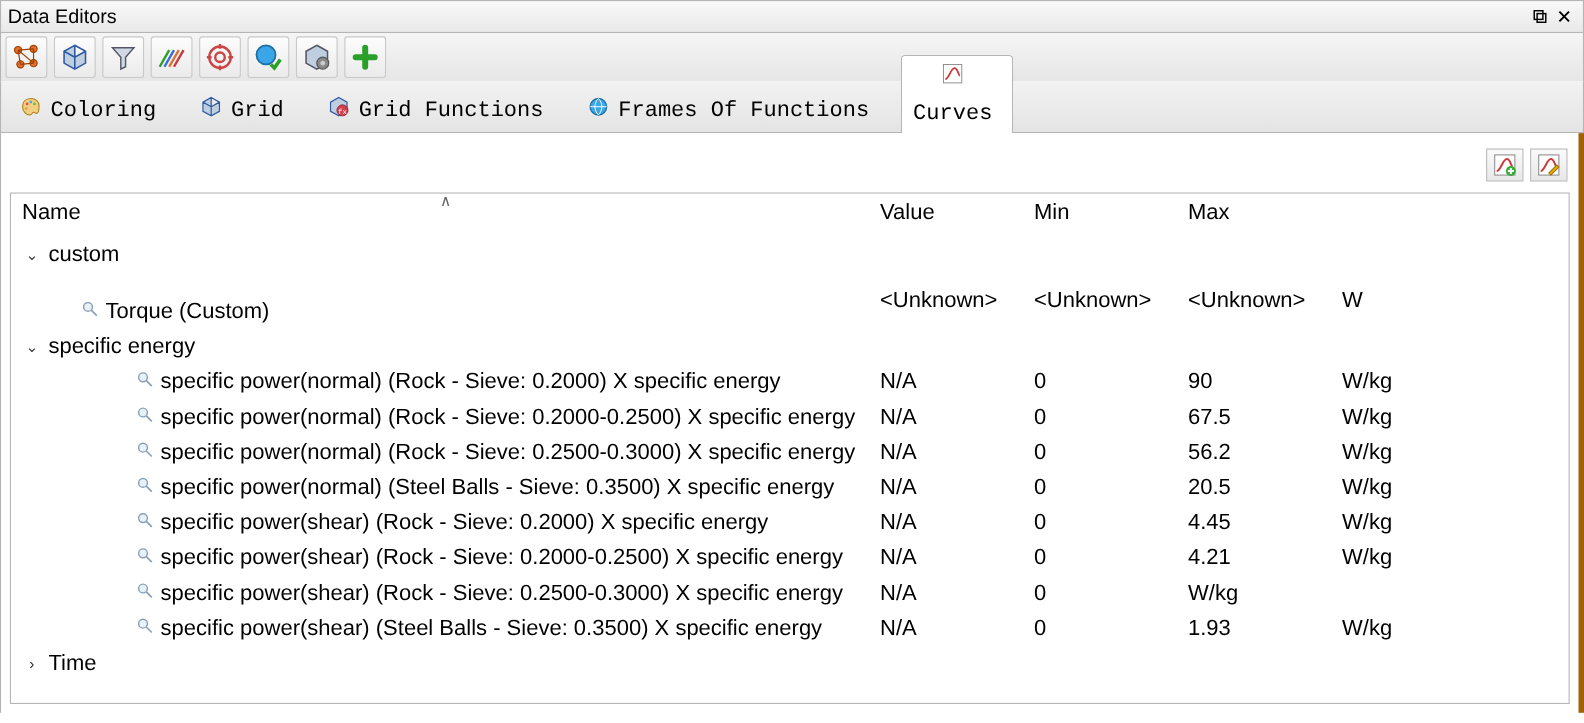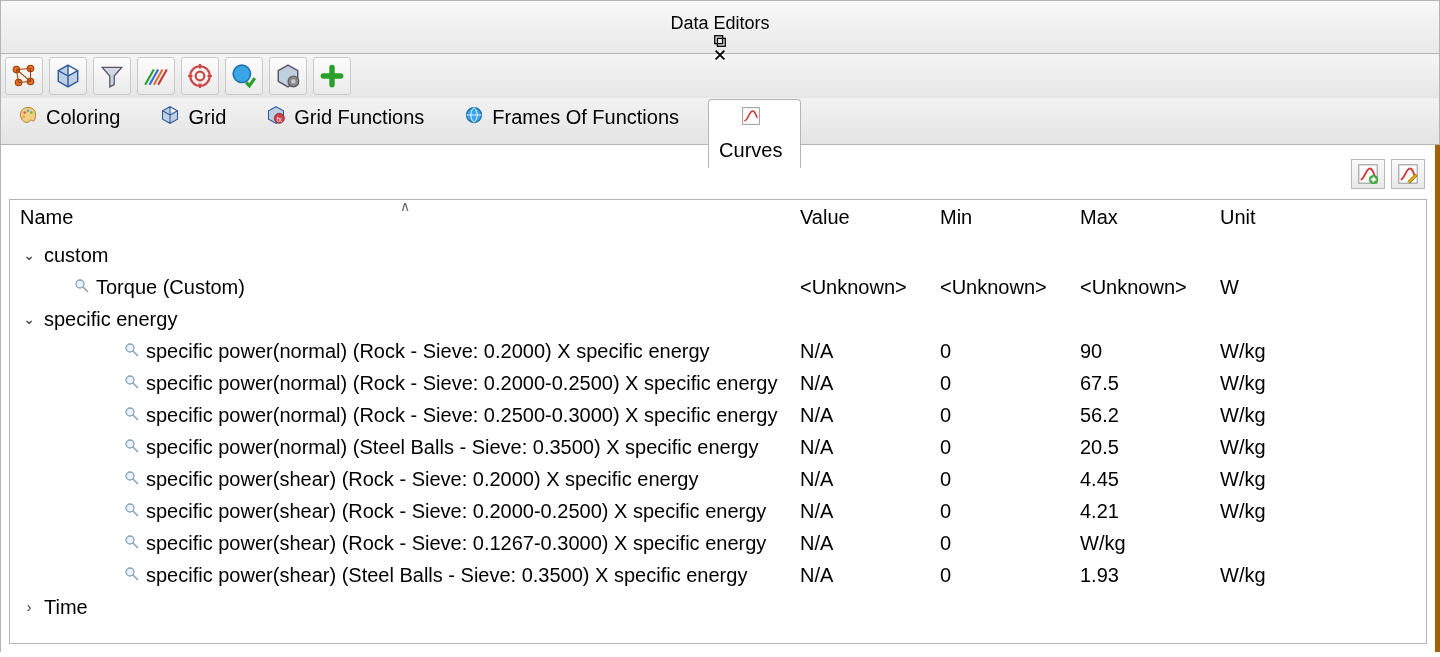--- a/index.html
+++ b/index.html
@@ -14,22 +14,21 @@
     overflow: hidden;
   }
 
   
   .title-bar {
     height: 28px;
     background: linear-gradient(to bottom,#f8f8f8,#e9e9e9);
     border: 1px solid #b5b5b5;
     display: flex;
     align-items: center;
-    padding: 12px 6px;
-    flex-direction: column;
+    padding: 0 6px;
   }
   .title-bar .title {
     flex: 1 1 auto;
     font-size: 18px;
   }
   .title-bar .win-btn {
     width: 22px;
     height: 20px;
     display: flex;
     align-items: center;
@@ -61,22 +60,23 @@
   }
   .toolbar .tool-btn svg { width: 26px; height: 26px; }
 
   
   .tabs-row {
     height: 46px;
     background: linear-gradient(to bottom,#f2f2f2,#e4e4e4);
     border: 1px solid #b5b5b5;
     border-top: none;
     display: flex;
-    align-items: flex-start;
+    align-items: flex-end;
     padding: 0 6px;
+    font-family: Liberation Mono, monospace;
   }
   .tab {
     display: flex;
     align-items: center;
     gap: 8px;
     padding: 6px 18px 6px 10px;
     font-size: 20px;
     cursor: pointer;
     border: 1px solid transparent;
     border-bottom: none;
@@ -137,21 +137,21 @@
     color: #666;
   }
   .tbody { padding: 4px 0 20px 0; }
   .trow {
     font-size: 20px;
     padding: 2px 10px;
     line-height: 28px;
   }
   .trow .name-cell { display:flex; align-items:center; gap:6px; }
   .indent-0 { padding-left: 0px; }
-  .indent-1 { padding-left: 30px; }
+  .indent-1 { padding-left: 30px; margin-top: 20px; }
   .indent-2 { padding-left: 80px; }
   .expander {
     width: 18px;
     display:flex;align-items:center;justify-content:center;
     font-size: 14px;
     color:#333;
   }
   .leaf-icon svg { width:16px;height:16px; }
 </style>
 </head>
@@ -343,21 +343,20 @@
         </svg>
       </div>
   </div>
 
   <div class="tree-box">
     <div class="thead-row">
       <span>Name</span>
       <span>Value</span>
       <span>Min</span>
       <span>Max</span>
-      <span>Unit</span>
       <span class="sort-caret">∧</span>
     </div>
     <div class="tbody" id="tree-body">
         <div class="trow">
           <div class="name-cell indent-0">
             <span class="expander">⌄</span>
             <span>custom</span>
           </div>
           <div></div>
           <div></div>
@@ -464,21 +463,21 @@
           <div>0</div>
           <div>4.21</div>
           <div>W/kg</div>
         </div>
         <div class="trow">
           <div class="name-cell indent-2">
             <span class="expander"></span>
             <span class="leaf-icon"><svg>
                 <use href="#i-magnify"></use>
               </svg></span>
-            <span>specific power(shear) (Rock - Sieve: 0.1267-0.3000) X specific energy</span>
+            <span>specific power(shear) (Rock - Sieve: 0.2500-0.3000) X specific energy</span>
           </div>
           <div>N/A</div>
           <div>0</div>
           <div>W/kg</div>
         </div>
         <div class="trow">
           <div class="name-cell indent-2">
             <span class="expander"></span>
             <span class="leaf-icon"><svg>
                 <use href="#i-magnify"></use>

